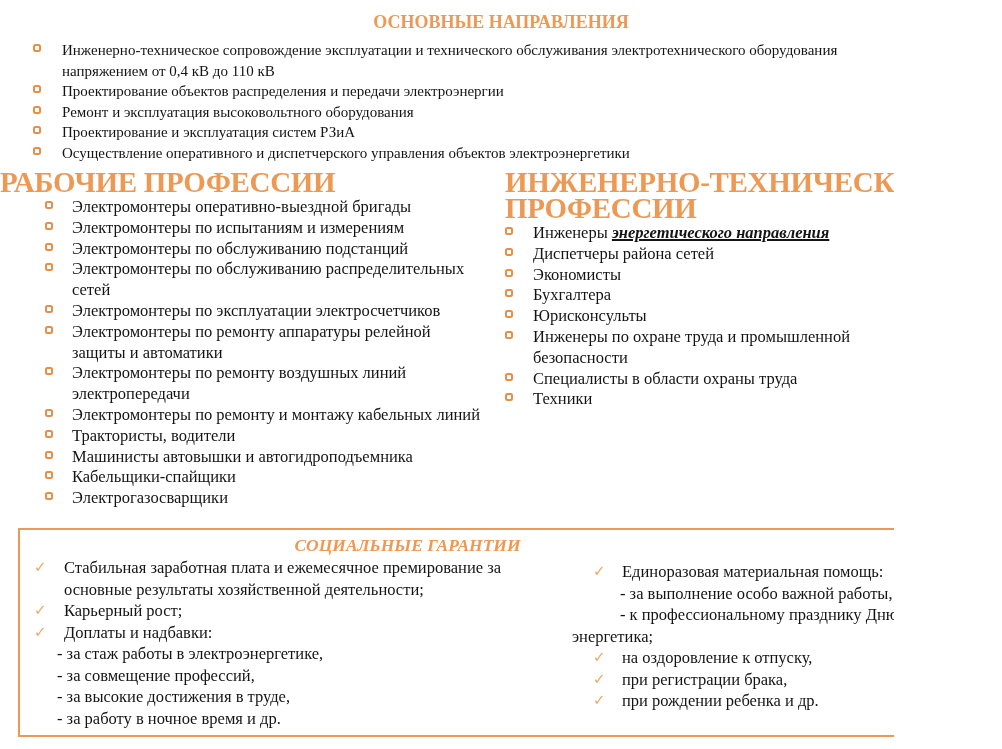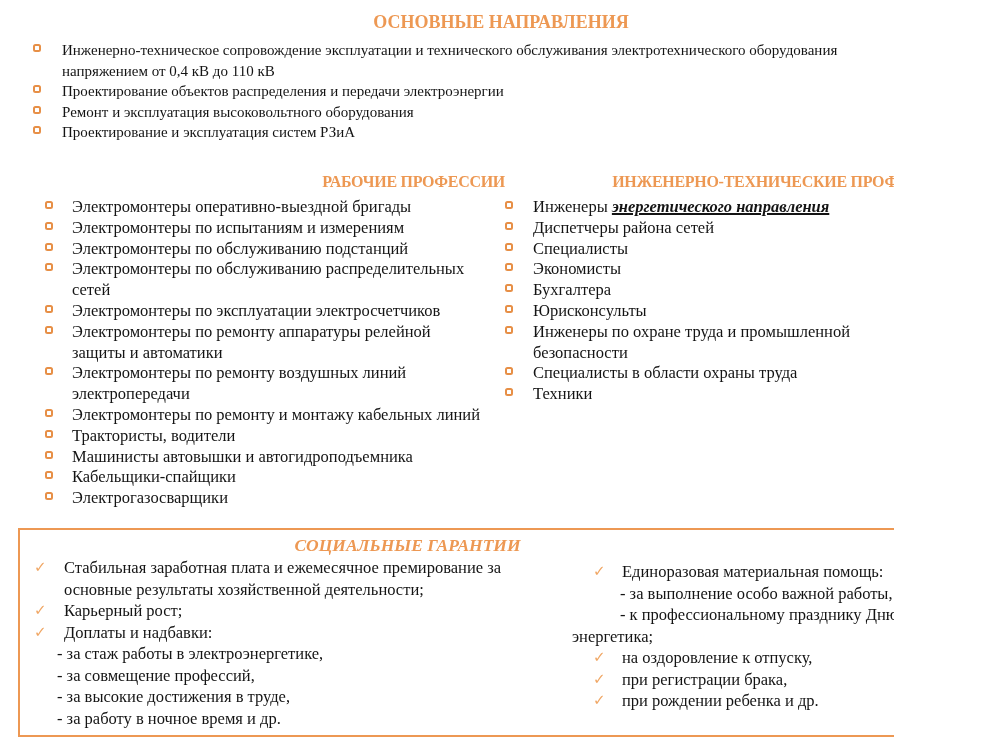--- a/index.html
+++ b/index.html
@@ -37,22 +37,22 @@
     width:8px; height:8px;
     border:2px solid var(--bullet); border-radius:2.5px;
     background:#fff;
   }
 
   
   .mid-section { position:absolute; top:169px; left:0; width:1002px; display:flex; }
   .mid-left  { width:505px; }
   .mid-right { width:497px; }
   .mid-title {
-    color:var(--accent); font-weight:700; font-size:16px;
-    line-height:26px; letter-spacing:-0.3px; text-align:right;
+    color:var(--accent); font-weight:700; font-size:29px;
+    line-height:26px; letter-spacing:-0.3px; text-align:left;
     margin-bottom:2px;
   }
   .mid-right .mid-title { width:450px; }
   .mid-list { list-style:none; }
   .mid-list li {
     position:relative; font-size:16.5px; line-height:20.8px; white-space:pre-line;
   }
   .mid-left .mid-list li { padding-left:60px;margin-left:12px; }
   .mid-left .mid-list .sq { left:33px; }
   .mid-right .mid-list { }
@@ -100,20 +100,21 @@
 <div class="page">
 
   <div class="top-section">
     <div class="top-title">ОСНОВНЫЕ НАПРАВЛЕНИЯ</div>
     <ul class="top-list">
       <li><span class="sq"></span><span>Инженерно-техническое сопровождение эксплуатации и технического обслуживания электротехнического оборудования
 напряжением от 0,4 кВ до 110 кВ</span></li>
       <li><span class="sq"></span><span>Проектирование объектов распределения и передачи электроэнергии</span></li>
       <li><span class="sq"></span><span>Ремонт и эксплуатация высоковольтного оборудования</span></li>
       <li><span class="sq"></span><span>Проектирование и эксплуатация систем РЗиА</span></li>
+      <li><span class="sq"></span><span>Осуществление оперативного и диспетчерского управления объектов электроэнергетики</span></li>
     </ul>
   </div>
 
   <div class="mid-section">
     <div class="mid-left">
       <div class="mid-title">РАБОЧИЕ ПРОФЕССИИ</div>
       <ul class="mid-list">
         <li><span class="sq"></span><span>Электромонтеры оперативно-выездной бригады</span></li>
         <li><span class="sq"></span><span>Электромонтеры по испытаниям и измерениям</span></li>
         <li><span class="sq"></span><span>Электромонтеры по обслуживанию подстанций</span></li>
@@ -129,21 +130,20 @@
         <li><span class="sq"></span><span>Машинисты автовышки и автогидроподъемника</span></li>
         <li><span class="sq"></span><span>Кабельщики-спайщики</span></li>
         <li><span class="sq"></span><span>Электрогазосварщики</span></li>
       </ul>
     </div>
     <div class="mid-right">
       <div class="mid-title">ИНЖЕНЕРНО-ТЕХНИЧЕСКИЕ ПРОФЕССИИ</div>
       <ul class="mid-list">
         <li><span class="sq"></span><span><span>Инженеры </span><span class="emph">энергетического направления</span></span></li>
         <li><span class="sq"></span><span>Диспетчеры района сетей</span></li>
-        <li><span class="sq"></span><span>Специалисты</span></li>
         <li><span class="sq"></span><span>Экономисты</span></li>
         <li><span class="sq"></span><span>Бухгалтера</span></li>
         <li><span class="sq"></span><span>Юрисконсульты</span></li>
         <li><span class="sq"></span><span>Инженеры по охране труда и промышленной
 безопасности</span></li>
         <li><span class="sq"></span><span>Специалисты в области охраны труда</span></li>
         <li><span class="sq"></span><span>Техники</span></li>
       </ul>
     </div>
   </div>

